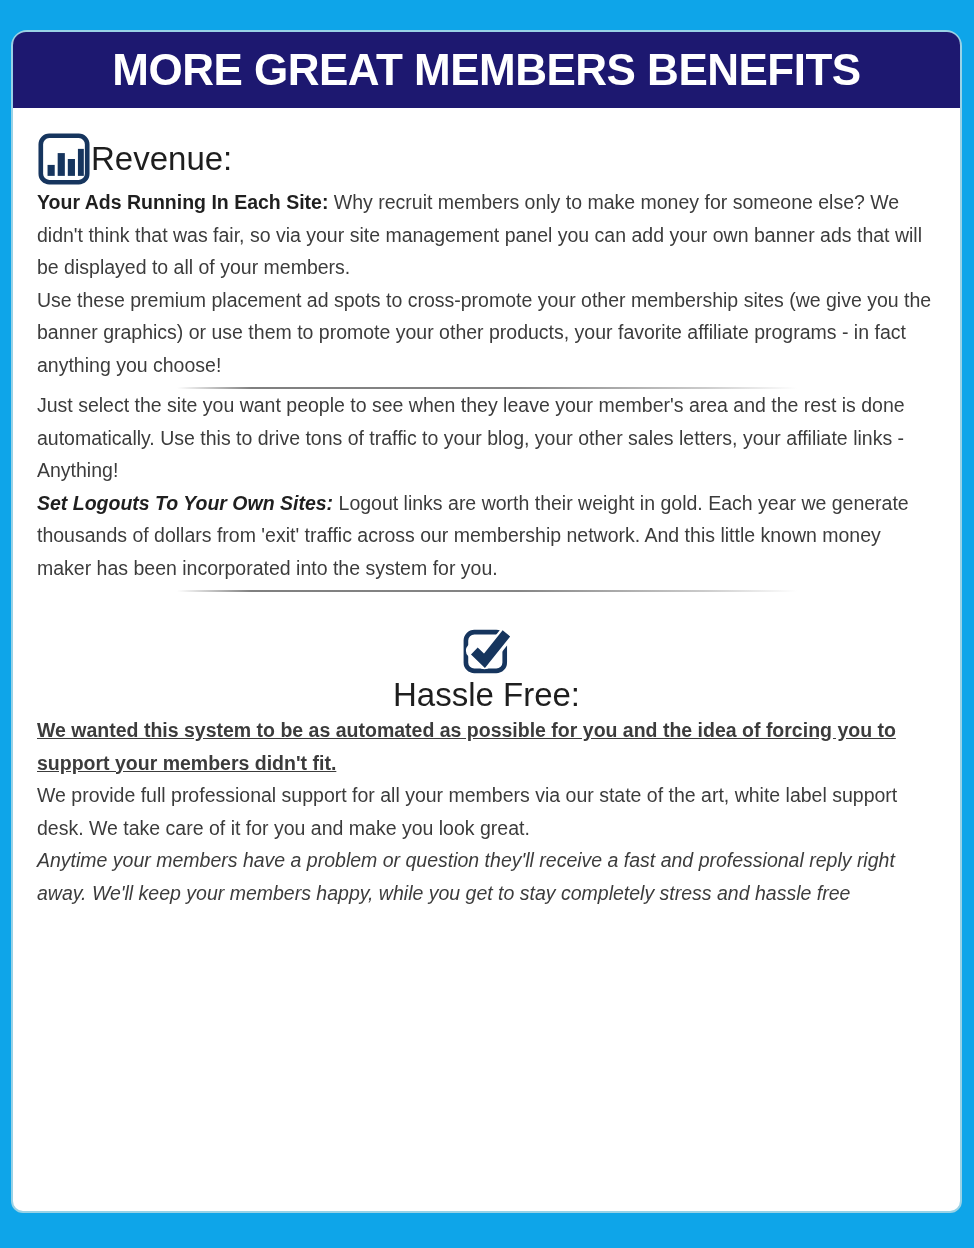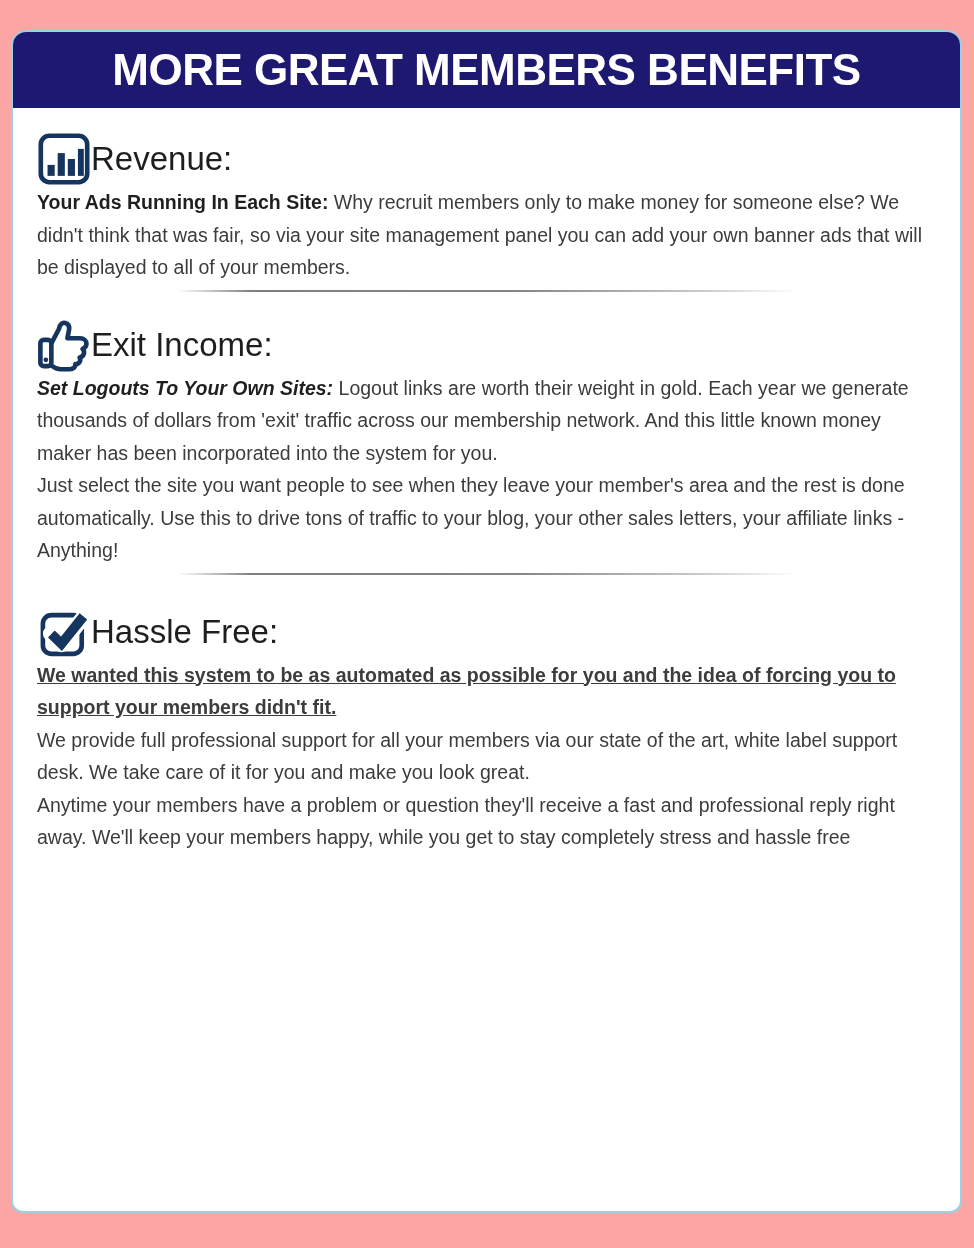--- a/index.html
+++ b/index.html
@@ -5,21 +5,21 @@
   html, body {
     margin: 0;
     padding: 0;
     background: #ffffff;
     font-family: "Liberation Sans", sans-serif;
   }
   .stage {
     position: relative;
     width: 974px;
     height: 1248px;
-    background: #fca5a5;
+    background: #0ea5e9;
     overflow: hidden;
   }
   .panel {
     position: absolute;
     left: 11px;
     top: 30px;
     width: 947px;
     height: 1179px;
     background: #ffffff;
     border: 2px solid #99d2e6;
@@ -83,24 +83,24 @@
       rgba(160,160,160,0.55) 85%,
       rgba(170,170,170,0) 100%);
   }
   
   .head-revenue   { margin-top: 24px; }
   .p-rev-1        { margin-top: 10px; }
   .p-rev-2        { margin-top: 30px; margin-bottom: 14px; }
   .head-exit      { margin-top: 26px; }
   .p-exit-1       { margin-top: 8px; }
   .p-exit-2       { margin-top: 48px; margin-bottom: 32px; }
-  .head-hassle    { margin-top: 30px; }
+  .head-hassle    { margin-top: 30px; flex-direction: column; }
   .p-has-1        { margin-top: 54px; }
   .p-has-2        { margin-top: 38px; }
-  .p-has-3        { margin-top: 38px; }
+  .p-has-3        { margin-top: 38px; font-style: italic; }
 </style>
 </head>
 <body>
 
 <div class="stage">
   <div class="panel">
 
     <div class="panel-header">
       <h1 class="panel-title">MORE GREAT MEMBERS BENEFITS</h1>
     </div>
@@ -114,38 +114,27 @@
               <rect x="4.5" y="4.5" width="55" height="55" rx="10" fill="none" stroke="#16355e" stroke-width="5.5"></rect>
               <rect x="12.5" y="39" width="8.5" height="13" fill="#16355e"></rect>
               <rect x="24.5" y="25" width="8.5" height="27" fill="#16355e"></rect>
               <rect x="36.5" y="32" width="8.5" height="20" fill="#16355e"></rect>
               <rect x="48.5" y="20" width="7" height="32" fill="#16355e"></rect>
             </svg>
           </span>
           <h2>Revenue:</h2>
         </div>
         <p class="body p-rev-1"><span class="lead-bold">Your Ads Running In Each Site:</span><span> Why recruit members only to make money for someone else? We didn't think that was fair, so via your site management panel you can add your own banner ads that will be displayed to all of your members.</span></p>
+        <p class="body p-rev-2"><span>Use these premium placement ad spots to cross-promote your other membership sites (we give you the banner graphics) or use them to promote your other products, your favorite affiliate programs - in fact anything you choose!</span></p>
         <div class="divider"></div>
       </section>
 
       <section>
-        <div class="benefit-head head-exit">
-          <span class="icon">
-            <svg viewBox="0 0 64 64" xmlns="http://www.w3.org/2000/svg">
-              <g fill="none" stroke="#16355e" stroke-width="5.5" stroke-linejoin="round" stroke-linecap="round">
-                <rect x="4" y="26" width="13" height="31" rx="4"></rect>
-                <path d="M17 30 L26 13 C27.2 7 30.2 5 33.6 6 C37 7 38.6 10 38 14 L36 24 H51 C55.5 24 58.6 27 58.6 30.5 C58.6 33.5 56.6 35.6 54 36.6 C55.6 38.2 56.1 40.2 55.6 42.2 C55 44.7 53 46.2 50.5 46.7 C51.5 48.3 51.5 50.3 50.5 52 C49.5 53.8 47.5 54.8 45.5 54.6 C45.8 58.2 43 60.7 39 60.7 H28 C23.4 60.7 20.2 58.8 17 56.3"></path>
-              </g>
-              <circle cx="10.5" cy="49.5" r="2.8" fill="#16355e"></circle>
-            </svg>
-          </span>
-          <h2>Exit Income:</h2>
-        </div>
+        <p class="body p-exit-2"><span>Just select the site you want people to see when they leave your member's area and the rest is done automatically. Use this to drive tons of traffic to your blog, your other sales letters, your affiliate links - Anything!</span></p>
         <p class="body p-exit-1"><span class="lead-bold-italic">Set Logouts To Your Own Sites:</span><span> Logout links are worth their weight in gold. Each year we generate thousands of dollars from 'exit' traffic across our membership network. And this little known money maker has been incorporated into the system for you.</span></p>
-        <p class="body p-exit-2"><span>Just select the site you want people to see when they leave your member's area and the rest is done automatically. Use this to drive tons of traffic to your blog, your other sales letters, your affiliate links - Anything!</span></p>
         <div class="divider"></div>
       </section>
 
       <section>
         <div class="benefit-head head-hassle">
           <span class="icon">
             <svg viewBox="0 0 64 64" xmlns="http://www.w3.org/2000/svg">
               <rect x="7" y="12" width="46" height="46" rx="10" fill="none" stroke="#16355e" stroke-width="5.5"></rect>
               <path d="M16 34 L29 47 L56 13" fill="none" stroke="#ffffff" stroke-width="18" stroke-linecap="round" stroke-linejoin="round"></path>
               <path d="M17 34.5 L29 46 L55 13.5" fill="none" stroke="#16355e" stroke-width="11.5" stroke-linecap="butt" stroke-linejoin="miter"></path>

